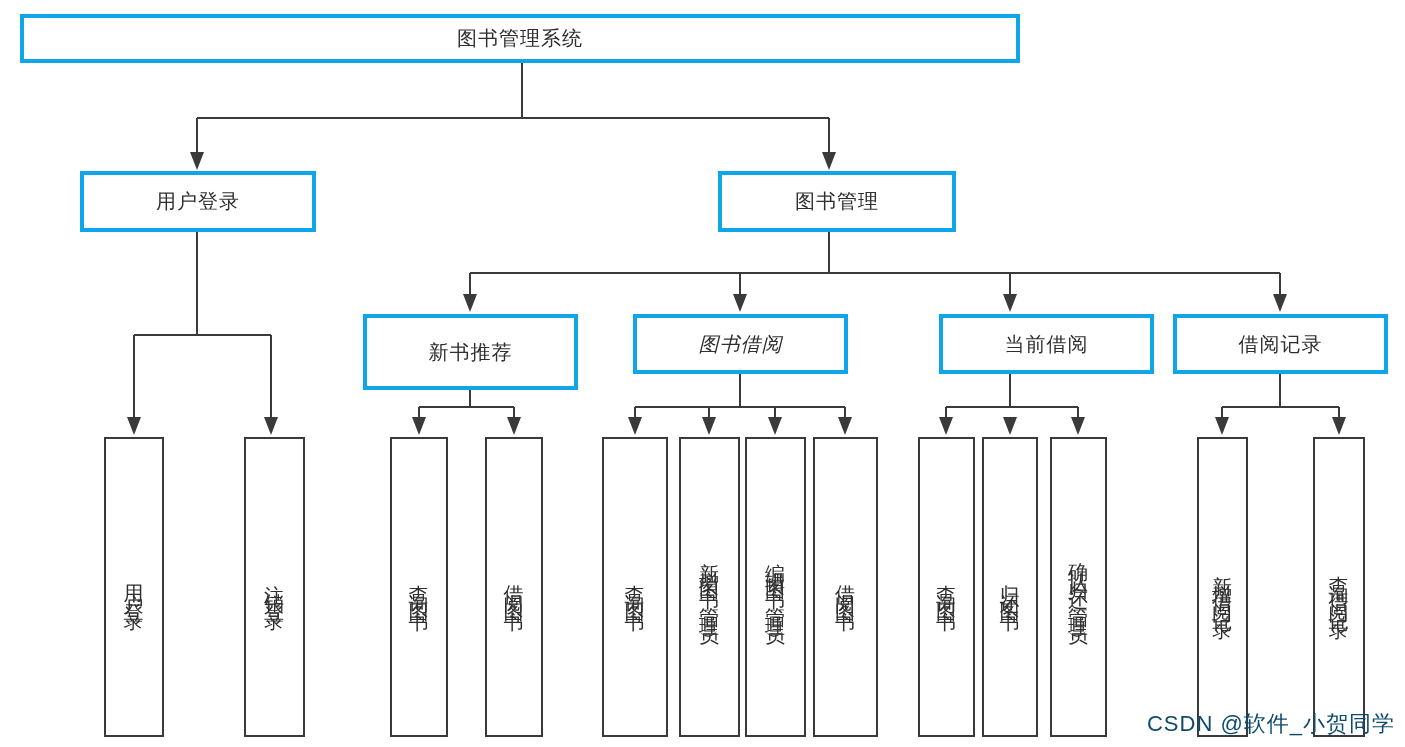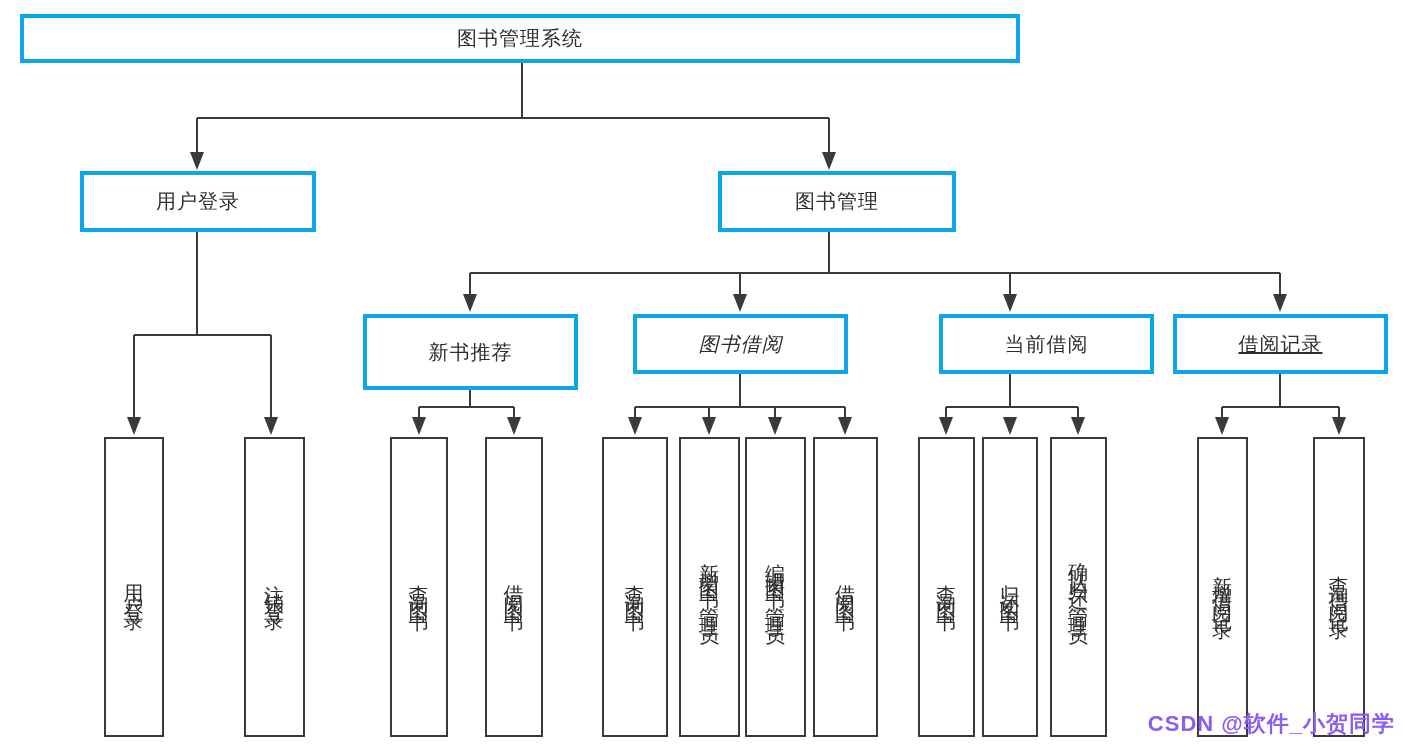--- a/index.html
+++ b/index.html
@@ -46,32 +46,31 @@
     writing-mode: vertical-rl;
     text-orientation: mixed;
     letter-spacing: 9px;
     line-height: 1;
   }
   .watermark {
     position: absolute;
     right: 10px;
     bottom: 8px;
     font-size: 22px;
-    color: #8b5cf6;
+    color: #0c4a6e;
     letter-spacing: 1px;
-    font-weight: bold;
   }
   
   .n-root   { left: 20px;  top: 14px;  width: 1000px; height: 49px; }
   .n-l2a    { left: 80px;  top: 171px; width: 236px;  height: 61px; }
   .n-l2b    { left: 710px; top: 171px; width: 238px;  height: 61px; margin-left: 8px; }
   .n-l3a    { left: 363px; top: 314px; width: 215px;  height: 76px; }
   .n-l3b    { left: 633px; top: 314px; width: 215px;  height: 60px; font-style: italic; }
   .n-l3c    { left: 903px; top: 314px; width: 215px;  height: 60px; margin-left: 36px; }
-  .n-l3d    { left: 1173px;top: 314px; width: 215px;  height: 60px; text-decoration: underline; }
+  .n-l3d    { left: 1173px;top: 314px; width: 215px;  height: 60px; }
   .lf-ul1 { left: 104px;  width: 60px; }
   .lf-ul2 { left: 244px;  width: 61px; }
   .lf-nb1 { left: 390px;  width: 58px; }
   .lf-nb2 { left: 485px;  width: 58px; }
   .lf-bb1 { left: 602px;  width: 66px; }
   .lf-bb2 { left: 679px;  width: 61px; }
   .lf-bb3 { left: 745px;  width: 61px; }
   .lf-bb4 { left: 813px;  width: 65px; }
   .lf-cb1 { left: 918px;  width: 57px; }
   .lf-cb2 { left: 982px;  width: 56px; }

